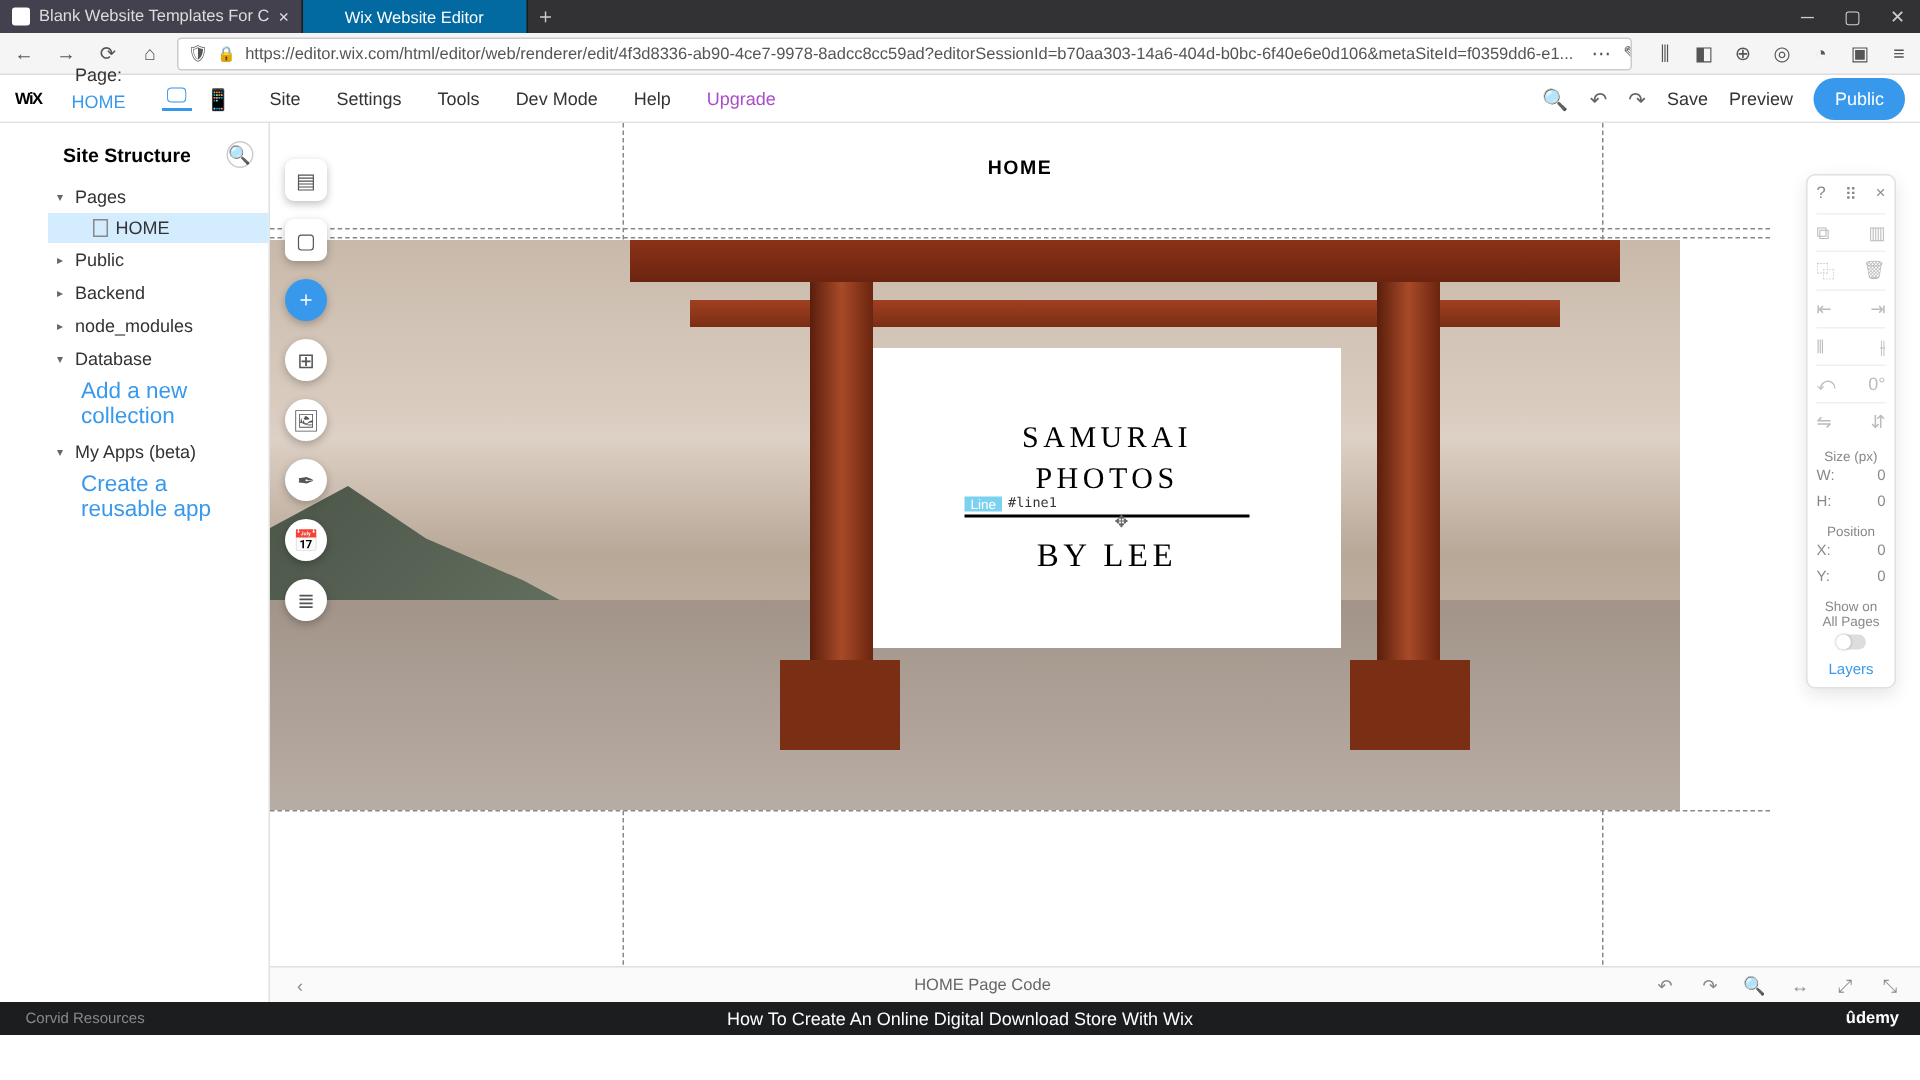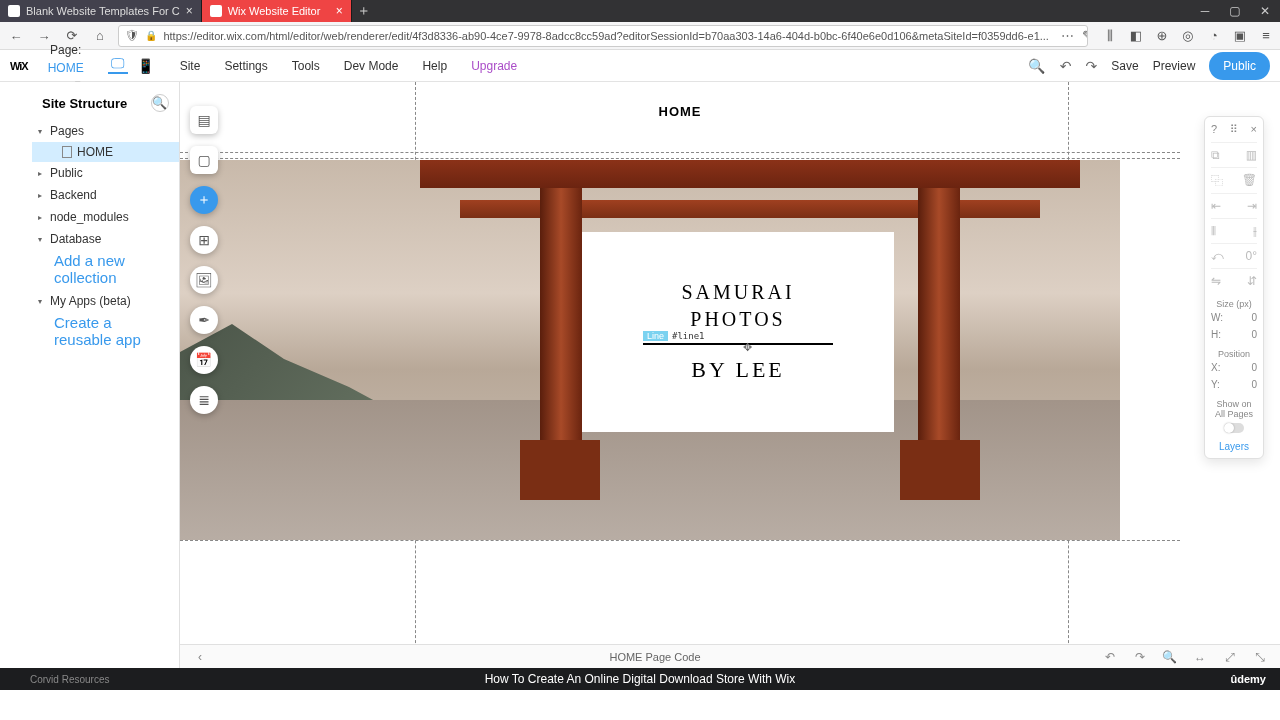--- a/index.html
+++ b/index.html
@@ -2,21 +2,21 @@
 <html><head>
 <meta charset="utf-8">
 <style>
 * { margin: 0; padding: 0; box-sizing: border-box; font-family: Arial, Helvetica, sans-serif; }
 body { width: 1280px; height: 720px; overflow: hidden; background: #fff; }
 
 
 .browser-tabs { height: 22px; background: #323234; display: flex; align-items: stretch; }
 .tab { display: flex; align-items: center; padding: 0 8px; font-size: 11px; gap: 6px; border-right: 1px solid #1a1a1a; min-width: 150px; }
 .tab.inactive { background: #42414d; color: #ddd; }
-.tab.active { background: #ef4444; color: #fff; }
+.tab.active { background: #0369a1; color: #fff; flex-direction: column; }
 .tab .favicon { width: 12px; height: 12px; background: #fff; border-radius: 2px; display: inline-block; }
 .tab .close-x { margin-left: auto; font-size: 12px; cursor: pointer; }
 .newtab { width: 24px; display: flex; align-items: center; justify-content: center; color: #ccc; font-size: 14px; }
 .wincontrols { margin-left: auto; display: flex; }
 .wincontrols div { width: 30px; display: flex; align-items: center; justify-content: center; color: #ccc; font-size: 12px; }
 
 .addr-bar { height: 28px; background: #f5f5f6; border-bottom: 1px solid #ddd; display: flex; align-items: center; padding: 0 6px; gap: 8px; }
 .nav-btn { width: 20px; height: 20px; border-radius: 3px; display: flex; align-items: center; justify-content: center; color: #555; font-size: 13px; }
 .urlbox { flex: 1; height: 22px; background: #fff; border: 1px solid #ccc; border-radius: 3px; display: flex; align-items: center; padding: 0 6px; gap: 6px; font-size: 11px; color: #555; overflow: hidden; white-space: nowrap; }
 .urlbox .lock { font-size: 10px; }
@@ -111,21 +111,21 @@
 .toggle-sw::after { content: ""; position: absolute; width: 10px; height: 10px; border-radius: 50%; background: #fff; box-shadow: 0 0 2px rgba(0,0,0,.3); left: 0; }
 
 
 .codebar { position: absolute; bottom: 0; left: 0; right: 0; height: 24px; border-top: 1px solid #e0e0e0; background: #fafafa; display: flex; align-items: center; padding: 0 10px; font-size: 11px; color: #666; }
 .codebar .cbtn { width: 20px; text-align: center; font-size: 12px; color: #888; }
 .codebar .ctitle { margin: 0 auto; }
 .codebar .cright { display: flex; gap: 10px; }
 
 
 .footer { height: 22px; background: #1c1d1f; color: #fff; display: flex; align-items: center; justify-content: center; font-size: 12px; position: relative; }
-.footer .corvid { position: absolute; left: 30px; font-size: 10px; color: #888; }
+.footer .corvid { position: absolute; left: 17px; font-size: 10px; color: #888; }
 .footer .ulogo { position: absolute; right: 14px; font-size: 11px; font-weight: 700; }
 </style>
 </head>
 <body>
 
 <div class="browser-tabs">
   <div class="tab inactive">
     <span class="favicon"></span>
     <span>Blank Website Templates For C</span>
     <span class="close-x">×</span>

